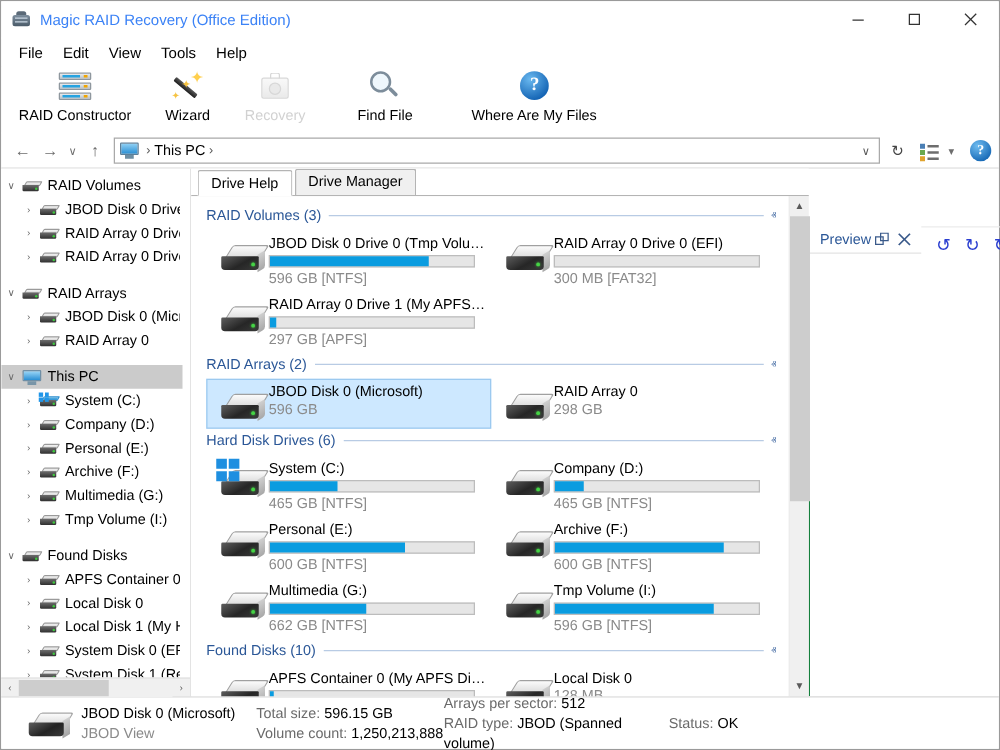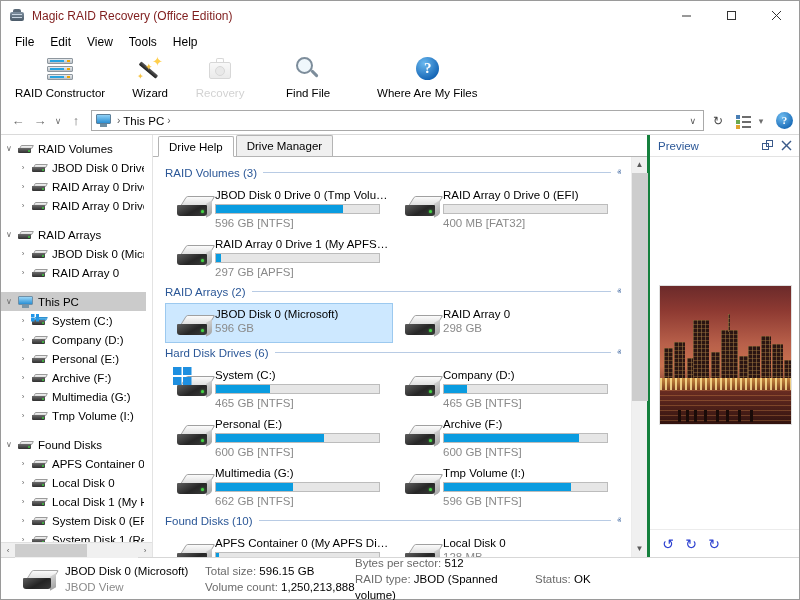--- a/index.html
+++ b/index.html
@@ -36,21 +36,21 @@
     border-radius: 2px;
   }
   .title-icon .ti-top {
     position: absolute; left: 4px; top: 1px; width: 8px; height: 4px;
     background: #5b6a78; border-radius: 2px 2px 0 0;
   }
   .title-icon .ti-line {
     position: absolute; left: 3px; width: 10px; height: 1px; background: #c9d6e2;
   }
   .title-text {
-    font-size: 12px; color: #7f1d1d; flex: 1;
+    font-size: 12px; color: #3b82f6; flex: 1;
   }
   .wincontrols { display: flex; height: 30px; }
   .wc {
     width: 45px; height: 30px; display: flex;
     align-items: center; justify-content: center;
     color: #333; font-size: 12px;
   }
   .wc svg { display: block; }
 
   
@@ -350,22 +350,22 @@
   .drv-bar {
     height: 10px; margin: 2px 0 2px 0; background: #e6e6e6;
     border: 1px solid #bcbcbc; width: 165px; position: relative;
   }
   .drv-bar .fill { height: 100%; background: #0a9ce0; }
   .drv-sub { font-size: 11.5px; color: #8a8a8a; line-height: 14px; }
 
   
   .preview-pane {
     width: 152px; flex: 0 0 152px;
-    border-left: 3px solid #15803d;
-    display: flex; flex-direction: column; background: #ffffff;
+    border-left: 1px solid #15803d;
+    display: flex; flex-direction: row; background: #ffffff; margin-top: 46px;
   }
   .pv-hdr {
     height: 22px; flex: 0 0 22px; display: flex; align-items: center;
     padding: 0 4px 0 8px; border-bottom: 1px solid #e3e3e3;
   }
   .pv-title { flex: 1; font-size: 11.5px; color: #2b5797; }
   .pv-ico { width: 18px; height: 18px; display: flex; align-items: center; justify-content: center; color: #3a5a8a; font-size: 12px; }
   .pv-body { flex: 1; position: relative; overflow: hidden; }
   .pv-img {
     position: absolute; left: 9px; top: 128px; width: 133px; height: 140px;
@@ -854,21 +854,21 @@
                         <div class="side"></div>
                         <div class="front"></div>
                         <div class="led"></div>
                       </div>
                     </div>
                     <div class="drv-info">
                       <div class="drv-name">RAID Array 0 Drive 0 (EFI)</div>
                       <div class="drv-bar">
                         <div class="fill" style="width: 0%; background: rgb(10, 156, 224);"></div>
                       </div>
-                      <div class="drv-sub">400 MB [FAT32]</div>
+                      <div class="drv-sub">300 MB [FAT32]</div>
                     </div>
                   </div>
                   <div class="drive">
                     <div class="drv-ico">
                       <div class="bighdd">
                         <div class="top"></div>
                         <div class="side"></div>
                         <div class="front"></div>
                         <div class="led"></div>
                       </div>
@@ -1145,20 +1145,20 @@
     </div>
     <div class="sb-col sb-c1">
       <div class="sb-l1">JBOD Disk 0 (Microsoft)</div>
       <div class="sb-l2">JBOD View</div>
     </div>
     <div class="sb-col sb-c2">
       <div class="sb-l1"><span class="sb-k">Total size:</span> <span class="sb-v">596.15 GB</span></div>
       <div class="sb-l1"><span class="sb-k">Volume count:</span> <span class="sb-v">1,250,213,888</span></div>
     </div>
     <div class="sb-col sb-c3">
-      <div class="sb-l1"><span class="sb-k">Bytes per sector:</span> <span class="sb-v">512</span></div>
+      <div class="sb-l1"><span class="sb-k">Arrays per sector:</span> <span class="sb-v">512</span></div>
       <div class="sb-l1"><span class="sb-k">RAID type:</span> <span class="sb-v">JBOD (Spanned volume)</span></div>
     </div>
     <div class="sb-col sb-c4">
       <div class="sb-l1"><span class="sb-k">Status:</span> <span class="sb-v">OK</span></div>
     </div>
   </div>
 </div>
 
 </body></html>

